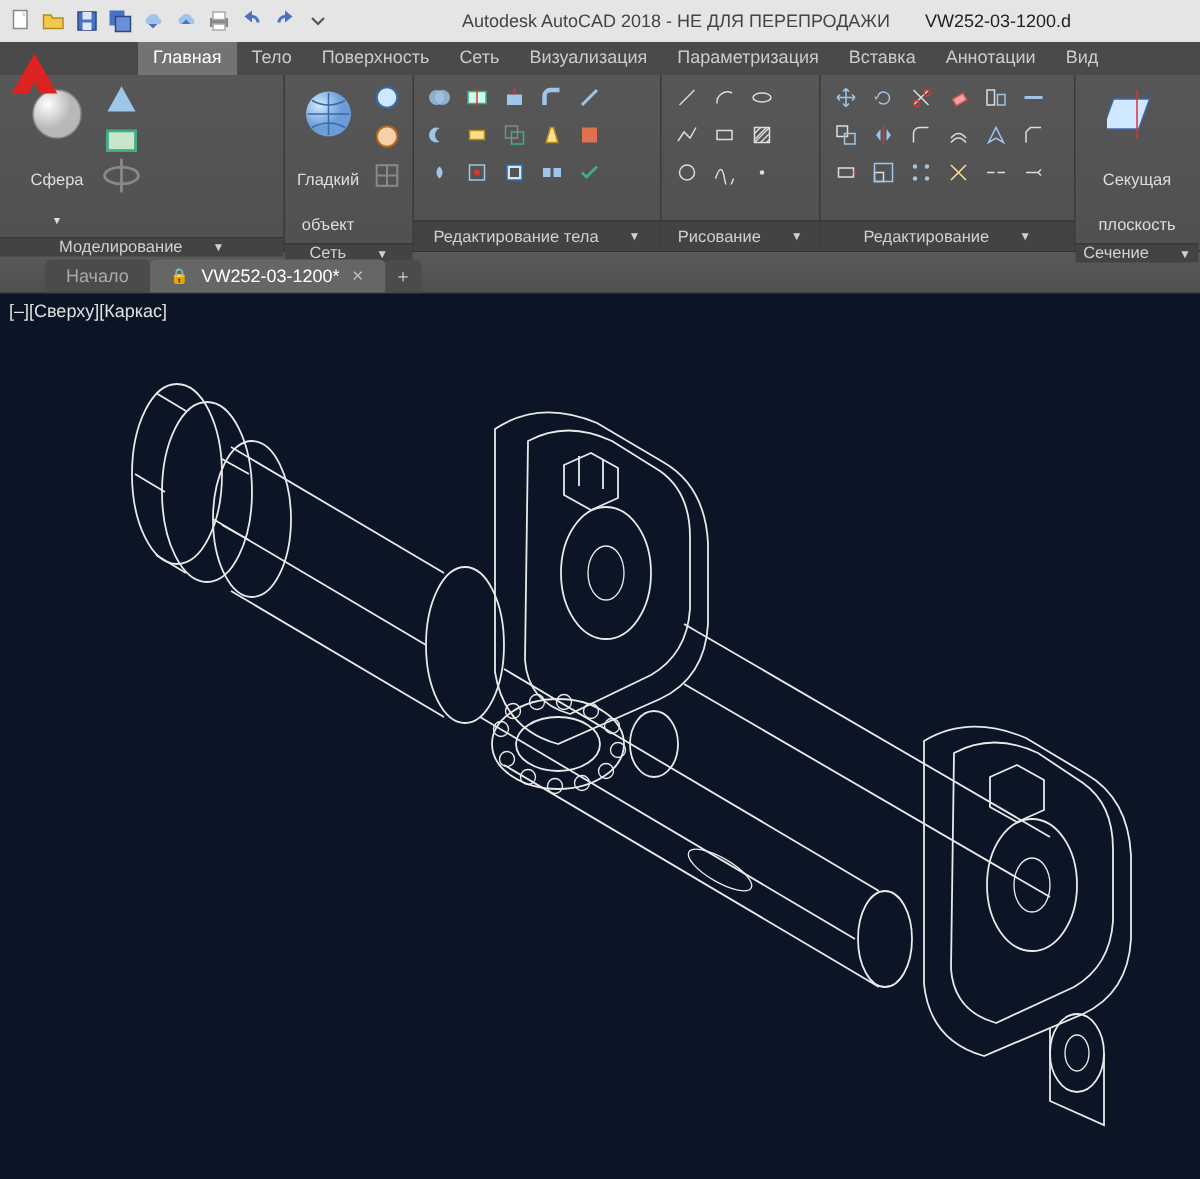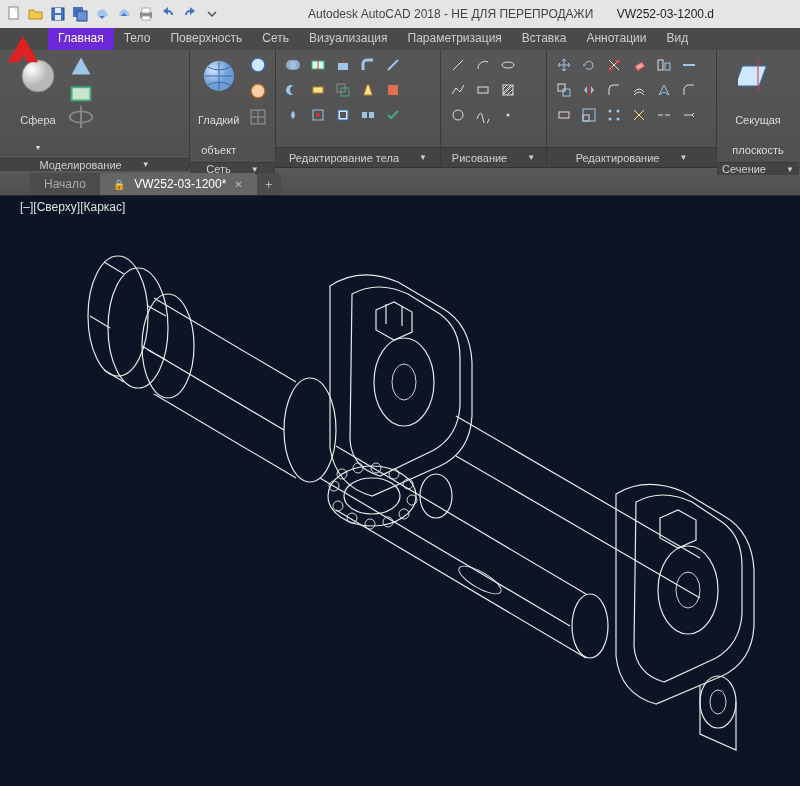--- a/index.html
+++ b/index.html
@@ -53,22 +53,23 @@
     padding-left: 48px;
     gap: 0;
   }
   .ribbon-tab {
     padding: 3px 10px;
     color: #ccc;
     font-size: 12px;
     cursor: pointer;
   }
   .ribbon-tab.active {
-    background: #6d28d9;
+    background: #737373;
     color: #fff;
+    margin-left: 44px;
   }
   
   .ribbon {
     height: 118px;
     background: linear-gradient(#575757, #505050);
     display: flex;
     border-bottom: 1px solid #333;
   }
   .panel {
     border-right: 1px solid #3a3a3a;
@@ -164,21 +165,21 @@
   }
   
   .viewport {
     position: relative;
     height: 590px;
     background: #0b1525;
     overflow: hidden;
   }
   .view-label {
     position: absolute;
-    top: 4px; left: 20px;
+    top: 4px; left: 6px;
     color: #e0e0e0;
     font-size: 12px;
   }
   .wire { stroke: #e9e9e9; stroke-width: 1.2; fill: none; }
   .wire-thin { stroke: #e9e9e9; stroke-width: 0.9; fill: none; }
 </style>
 </head>
 <body>
 
 <div class="title-bar">

